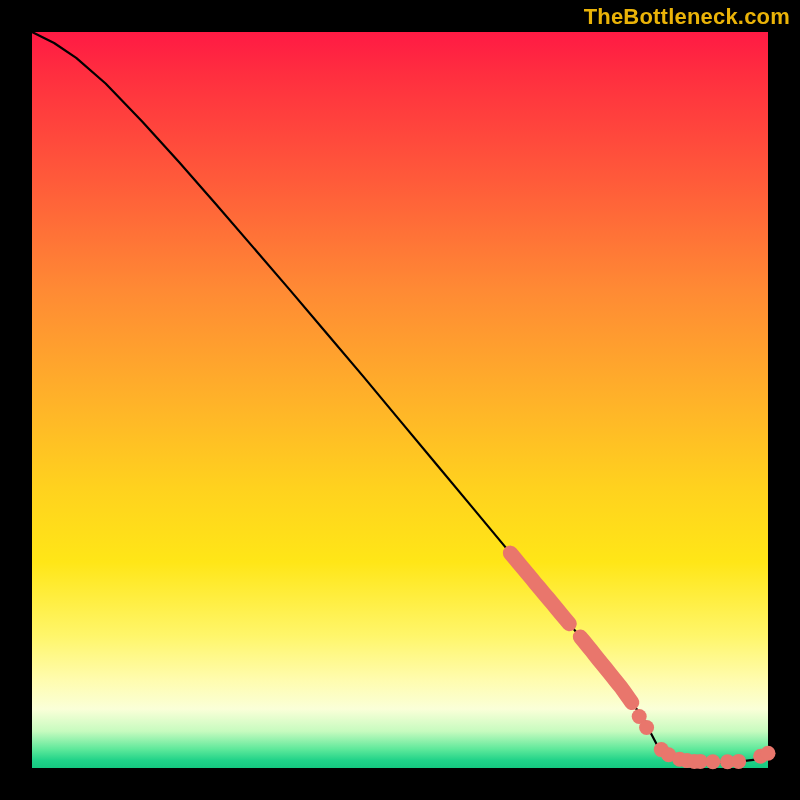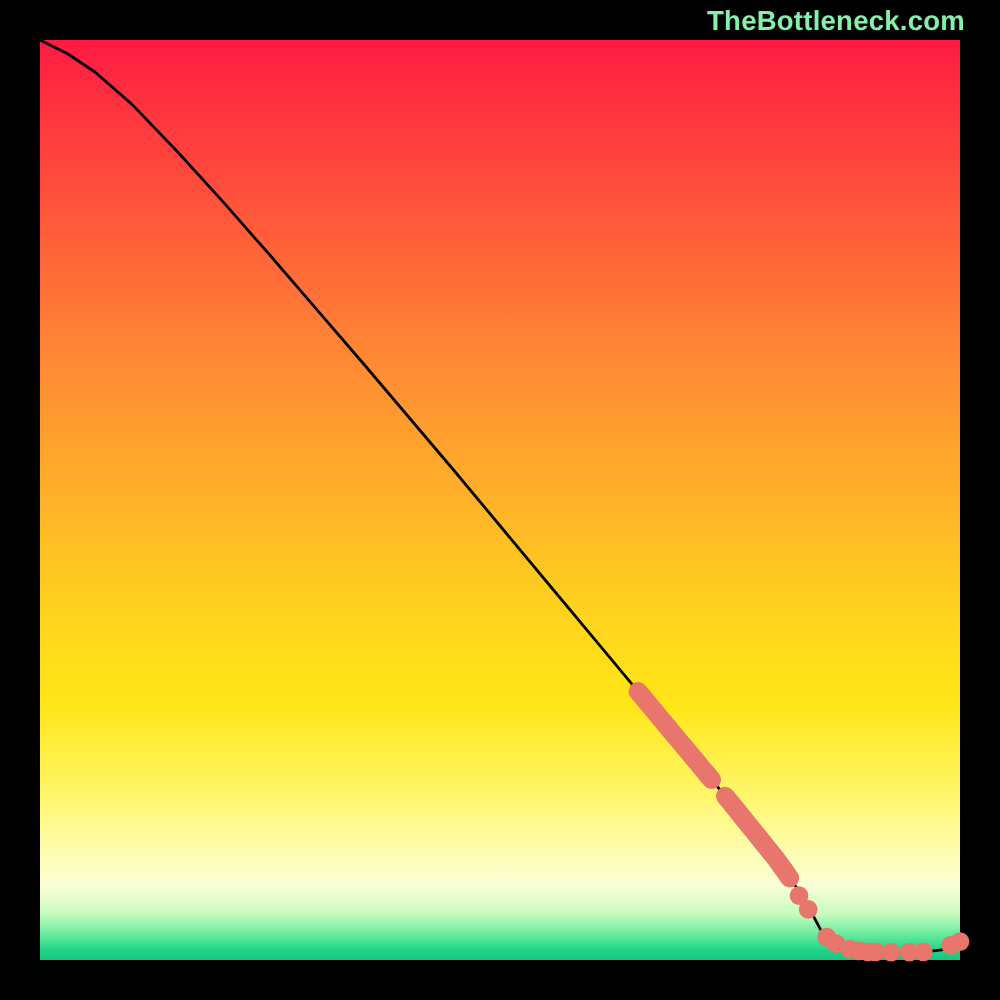--- a/index.html
+++ b/index.html
@@ -6,25 +6,25 @@
   html, body { width: 800px; height: 800px; overflow: hidden; background: #000; }
   .frame {
     position: relative;
     width: 800px;
     height: 800px;
     background: #000;
   }
   .attribution {
     position: absolute;
     top: 4px;
-    right: 28px;
+    right: 10px;
     font-family: Arial, Helvetica, sans-serif;
     font-size: 22px;
     font-weight: 600;
-    color: #86efac;
+    color: #eab308;
     letter-spacing: 0.2px;
   }
   .plot {
     position: absolute;
     left: 32px;
     top: 32px;
     width: 736px;
     height: 736px;
   }
   .plot .bg {

